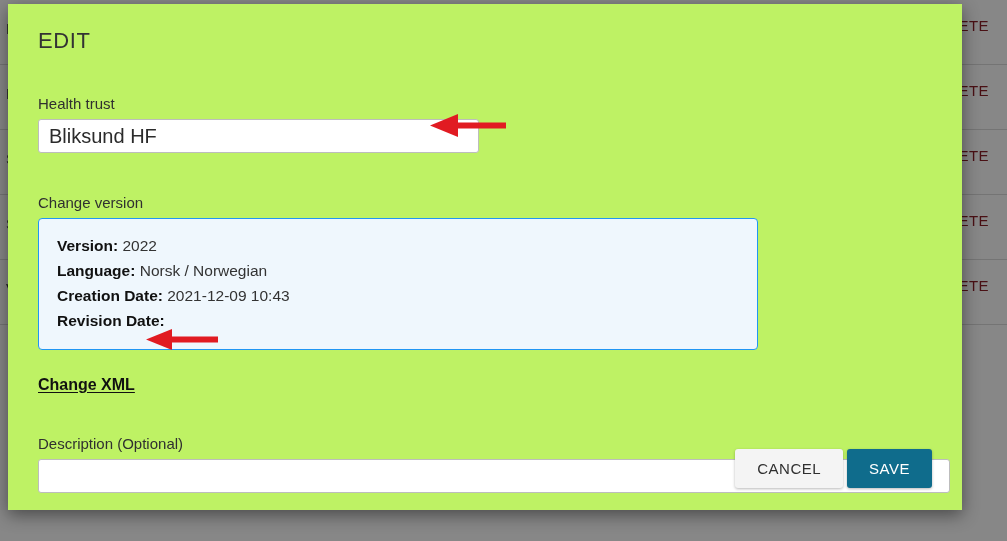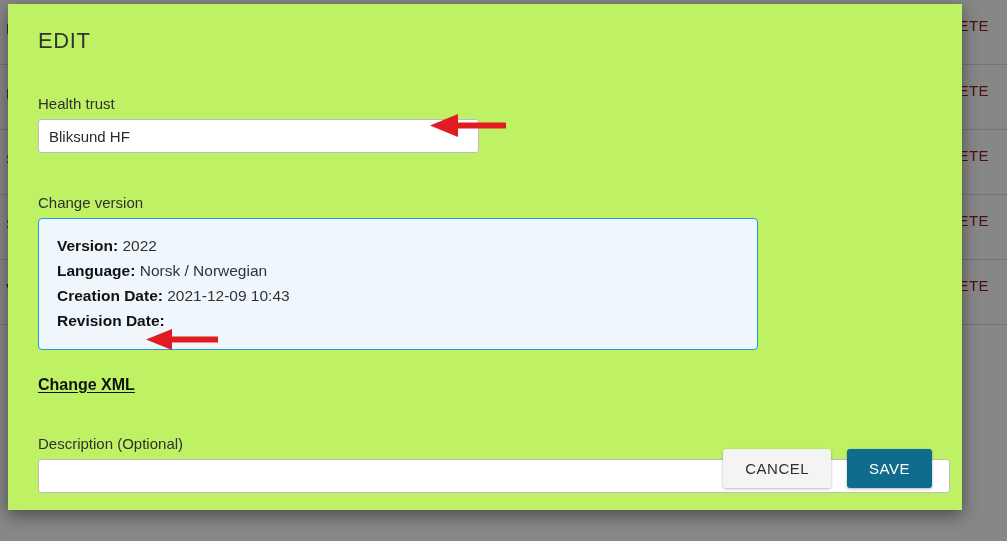--- a/index.html
+++ b/index.html
@@ -90,21 +90,21 @@
   }
 
   .text-input {
     display: block;
     width: 441px;
     height: 34px;
     border: 1px solid #bdbdbd;
     border-radius: 3px;
     background: #ffffff;
     font-family: "Liberation Sans", sans-serif;
-    font-size: 15px;
+    font-size: 20px;
     color: #2b2b2b;
     padding: 0 10px;
     outline: none;
   }
 
   .desc-input {
     width: 912px;
   }
 
   
@@ -143,21 +143,21 @@
     cursor: pointer;
   }
 
   
   .footer {
     position: absolute;
     right: 30px;
     bottom: 22px;
     display: flex;
     align-items: flex-start;
-    gap: 16px;
+    gap: 4px;
   }
   .btn {
     font-family: "Liberation Sans", sans-serif;
     font-size: 15px;
     letter-spacing: .5px;
     border: none;
     border-radius: 3px;
     height: 39px;
     cursor: pointer;
   }

